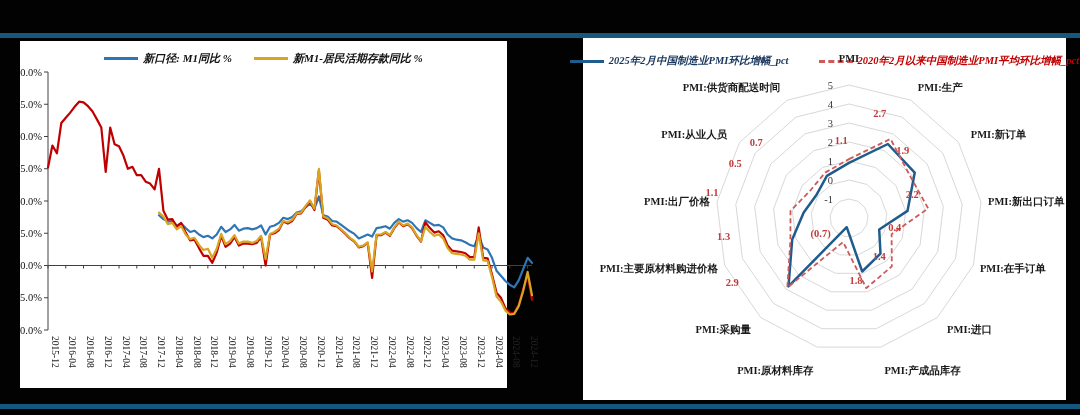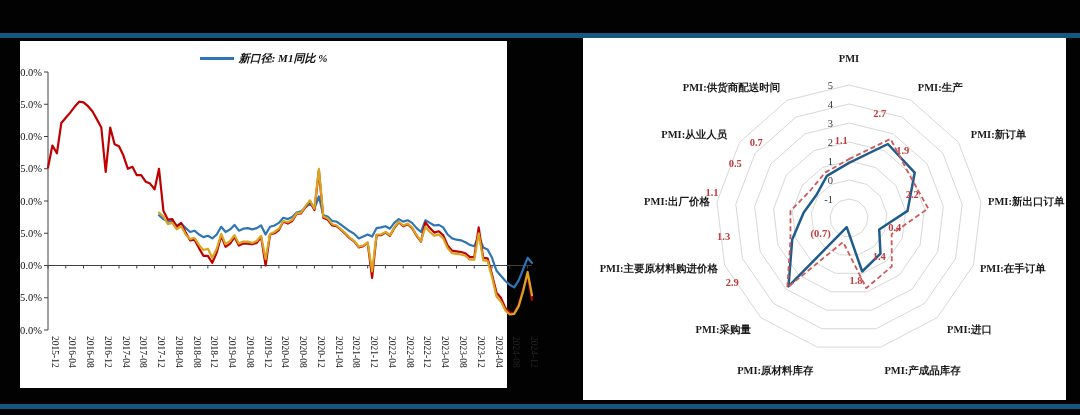--- a/index.html
+++ b/index.html
@@ -25,20 +25,24 @@
 
 <div id="canvas" style="background: rgb(2, 2, 2);">
   <div class="stripe" id="stripe-top" style="top: 33px; background: rgb(21, 88, 127);"></div>
   <div class="stripe" id="stripe-bottom" style="top: 404px; background: rgb(21, 88, 127);"></div>
 
   <div class="panel" id="left-panel">
     <div class="legend" id="left-legend">
         <span class="legend-item">
           <span class="legend-swatch" style="border-top-color: rgb(46, 117, 182); border-top-style: solid;"></span>
           <span>新口径: M1同比 %</span>
+        </span>
+        <span class="legend-item">
+          <span class="legend-swatch" style="border-top-color: rgb(217, 165, 33); border-top-style: solid;"></span>
+          <span>新M1-居民活期存款同比 %</span>
         </span>
       </div>
     <svg id="lineChart" width="520" height="347" viewBox="0 0 520 347">
         <line x1="28" y1="31" x2="28" y2="289" stroke="#404040" stroke-width="1"></line>
         <line x1="24" y1="31" x2="28" y2="31" stroke="#404040" stroke-width="1"></line>
         <text x="22" y="34.5" text-anchor="end" font-size="10.5" fill="#111">30.0%</text>
         <line x1="24" y1="63.25" x2="28" y2="63.25" stroke="#404040" stroke-width="1"></line>
         <text x="22" y="66.75" text-anchor="end" font-size="10.5" fill="#111">25.0%</text>
         <line x1="24" y1="95.5" x2="28" y2="95.5" stroke="#404040" stroke-width="1"></line>
         <text x="22" y="99" text-anchor="end" font-size="10.5" fill="#111">20.0%</text>
@@ -111,20 +115,30 @@
         <text x="493.29816513761466" y="295" font-size="9.5" fill="#222" transform="rotate(90 493.29816513761466 295)">2024-08</text>
         <line x1="507.5596330275229" y1="224.5" x2="507.5596330275229" y2="227.5" stroke="#404040" stroke-width="1"></line>
         <text x="511.0596330275229" y="295" font-size="9.5" fill="#222" transform="rotate(90 511.0596330275229 295)">2024-12</text>
         <path d="M139.0 174.2L143.4 178.1L147.9 180.6L152.3 180.0L156.8 184.5L161.2 182.6L165.7 187.1L170.1 191.0L174.5 189.7L179.0 193.5L183.4 196.1L187.9 194.8L192.3 197.4L196.7 193.5L201.2 185.8L205.6 191.0L210.1 188.4L214.5 183.9L218.9 189.7L223.4 187.7L227.8 187.1L232.3 188.4L236.7 187.1L241.1 184.5L245.6 193.5L250.0 185.8L254.5 184.5L258.9 181.9L263.3 176.8L267.8 178.1L272.2 176.1L276.7 171.6L281.1 170.3L285.5 166.4L290.0 162.6L294.4 167.7L298.9 155.5L303.3 174.2L307.7 175.5L312.2 180.0L316.6 180.6L321.1 183.9L325.5 187.1L329.9 190.3L334.4 192.9L338.8 197.4L343.3 195.5L347.7 193.5L352.1 195.5L356.6 187.1L361.0 186.4L365.5 185.2L369.9 187.7L374.3 181.9L378.8 178.1L383.2 180.6L387.7 179.3L392.1 181.9L396.6 187.1L401.0 191.0L405.4 179.3L409.9 181.9L414.3 184.5L418.8 183.9L423.2 186.4L427.6 193.5L432.1 197.4L436.5 198.7L441.0 199.3L445.4 201.3L449.8 203.9L454.3 205.2L458.7 194.8L463.2 206.4L467.6 208.4L472.0 216.8L476.5 229.7L480.9 234.8L485.4 240.0L489.8 243.8L494.2 246.4L498.7 239.3L503.1 228.4L507.6 216.8L512.0 221.9" fill="none" stroke="#2E75B6" stroke-width="2.2" stroke-linejoin="round" stroke-linecap="round"></path>
         <path d="M28.0 126.5L32.4 104.5L36.9 112.3L41.3 82.0L45.8 76.8L50.2 71.6L54.6 65.8L59.1 60.7L63.5 61.3L68.0 65.2L72.4 70.3L76.8 78.1L81.3 86.5L85.7 131.0L90.2 86.5L94.6 103.2L99.0 105.2L103.5 114.8L107.9 127.8L112.4 125.8L116.8 134.2L121.2 134.2L125.7 140.7L130.1 142.6L134.6 148.4L139.0 127.8L143.4 169.7L147.9 178.7L152.3 178.1L156.8 185.8L161.2 181.9L165.7 191.6L170.1 199.3L174.5 198.7L179.0 207.1L183.4 214.8L187.9 214.8L192.3 221.9L196.7 211.6L201.2 194.8L205.6 205.8L210.1 202.6L214.5 196.1L218.9 204.5L223.4 202.6L227.8 202.6L232.3 203.2L236.7 201.9L241.1 196.1L245.6 224.5L250.0 193.5L254.5 192.3L258.9 189.0L263.3 180.6L267.8 182.6L272.2 180.0L276.7 172.9L281.1 172.3L285.5 165.8L290.0 160.0L294.4 169.0L298.9 129.7L303.3 176.8L307.7 178.7L312.2 184.5L316.6 185.2L321.1 189.0L325.5 192.9L329.9 197.4L334.4 200.6L338.8 206.4L343.3 205.2L347.7 201.9L352.1 236.8L356.6 194.2L361.0 194.2L365.5 191.6L369.9 194.8L374.3 187.1L378.8 181.3L383.2 185.2L387.7 183.2L392.1 187.1L396.6 194.8L401.0 200.6L405.4 181.3L409.9 187.1L414.3 191.6L418.8 190.3L423.2 194.2L427.6 204.5L432.1 209.7L436.5 210.3L441.0 211.0L445.4 212.2L449.8 216.1L454.3 216.1L458.7 186.4L463.2 216.8L467.6 217.4L472.0 233.5L476.5 251.6L480.9 256.8L485.4 267.1L489.8 271.6L494.2 272.2L498.7 263.8L503.1 248.4L507.6 233.5L512.0 258.7" fill="none" stroke="#C00000" stroke-width="2.2" stroke-linejoin="round" stroke-linecap="round"></path>
         <path d="M139.0 171.6L143.4 175.5L147.9 183.2L152.3 181.9L156.8 188.4L161.2 185.2L165.7 193.5L170.1 198.1L174.5 196.8L179.0 203.9L183.4 209.0L187.9 207.7L192.3 216.8L196.7 207.7L201.2 192.9L205.6 203.2L210.1 200.0L214.5 194.2L218.9 202.6L223.4 200.6L227.8 200.6L232.3 201.9L236.7 200.0L241.1 194.8L245.6 218.1L250.0 192.9L254.5 191.0L258.9 187.7L263.3 180.0L267.8 181.3L272.2 178.7L276.7 172.3L281.1 171.6L285.5 165.2L290.0 159.4L294.4 167.7L298.9 127.8L303.3 175.5L307.7 177.4L312.2 183.2L316.6 184.5L321.1 188.4L325.5 192.3L329.9 196.8L334.4 200.0L338.8 205.8L343.3 204.5L347.7 201.3L352.1 230.3L356.6 193.5L361.0 193.5L365.5 191.0L369.9 194.2L374.3 186.4L378.8 180.6L383.2 184.5L387.7 182.6L392.1 186.4L396.6 194.2L401.0 200.0L405.4 185.8L409.9 191.0L414.3 194.8L418.8 193.5L423.2 197.4L427.6 207.1L432.1 212.2L436.5 212.9L441.0 213.5L445.4 214.8L449.8 218.7L454.3 218.7L458.7 192.3L463.2 219.3L467.6 220.0L472.0 236.1L476.5 255.5L480.9 260.6L485.4 269.6L489.8 273.5L494.2 272.9L498.7 265.1L503.1 250.3L507.6 230.9L512.0 254.2" fill="none" stroke="#D9A521" stroke-width="2.2" stroke-linejoin="round" stroke-linecap="round"></path>
       </svg>
   </div>
 
   <div class="panel" id="right-panel">
+    <div class="legend" id="right-legend">
+        <span class="legend-item">
+          <span class="legend-swatch" style="border-top-color: rgb(31, 92, 140); border-top-style: solid;"></span>
+          <span style="color: rgb(23, 54, 93);">2025年2月中国制造业PMI环比增幅_pct</span>
+        </span>
+        <span class="legend-item">
+          <span class="legend-swatch" style="border-top-color: rgb(205, 90, 90); border-top-style: dashed;"></span>
+          <span style="color: rgb(192, 0, 0);">2020年2月以来中国制造业PMI平均环比增幅_pct</span>
+        </span>
+      </div>
     <svg id="radarChart" width="483" height="362" viewBox="0 0 483 362">
         <polygon points="266.0,161.0 274.8,163.2 281.6,169.2 284.9,177.7 283.8,186.7 278.6,194.2 270.5,198.4 261.5,198.4 253.4,194.2 248.2,186.7 247.1,177.7 250.4,169.2 257.2,163.2 " fill="none" stroke="#D8D8D8" stroke-width="1"></polygon>
         <polygon points="266.0,142.0 283.7,146.4 297.3,158.4 303.7,175.4 301.5,193.5 291.2,208.4 275.1,216.9 256.9,216.9 240.8,208.4 230.5,193.5 228.3,175.4 234.7,158.4 248.3,146.4 " fill="none" stroke="#D8D8D8" stroke-width="1"></polygon>
         <polygon points="266.0,123.0 292.5,129.5 312.9,147.6 322.6,173.1 319.3,200.2 303.8,222.7 279.6,235.3 252.4,235.3 228.2,222.7 212.7,200.2 209.4,173.1 219.1,147.6 239.5,129.5 " fill="none" stroke="#D8D8D8" stroke-width="1"></polygon>
         <polygon points="266.0,104.0 301.3,112.7 328.5,136.8 341.4,170.8 337.1,206.9 316.4,236.9 284.2,253.8 247.8,253.8 215.6,236.9 194.9,206.9 190.6,170.8 203.5,136.8 230.7,112.7 " fill="none" stroke="#D8D8D8" stroke-width="1"></polygon>
         <polygon points="266.0,85.0 310.1,95.9 344.2,126.0 360.3,168.5 354.8,213.7 329.0,251.1 288.7,272.2 243.3,272.2 203.0,251.1 177.2,213.7 171.7,168.5 187.8,126.0 221.9,95.9 " fill="none" stroke="#D8D8D8" stroke-width="1"></polygon>
         <polygon points="266.0,66.0 319.0,79.1 359.8,115.2 379.2,166.3 372.6,220.4 341.6,265.3 293.3,290.7 238.7,290.7 190.4,265.3 159.4,220.4 152.8,166.3 172.2,115.2 213.0,79.1 " fill="none" stroke="#D8D8D8" stroke-width="1"></polygon>
         <polygon points="266.0,47.0 327.8,62.2 375.5,104.4 398.0,164.0 390.4,227.2 354.2,279.6 297.8,309.1 234.2,309.1 177.8,279.6 141.6,227.2 134.0,164.0 156.5,104.4 204.2,62.2 " fill="none" stroke="#D8D8D8" stroke-width="1"></polygon>
         <text x="250" y="50.5" text-anchor="end" font-size="10.5" fill="#333" font-family="&quot;Liberation Sans&quot;,sans-serif">5</text>
         <text x="250" y="69.5" text-anchor="end" font-size="10.5" fill="#333" font-family="&quot;Liberation Sans&quot;,sans-serif">4</text>

